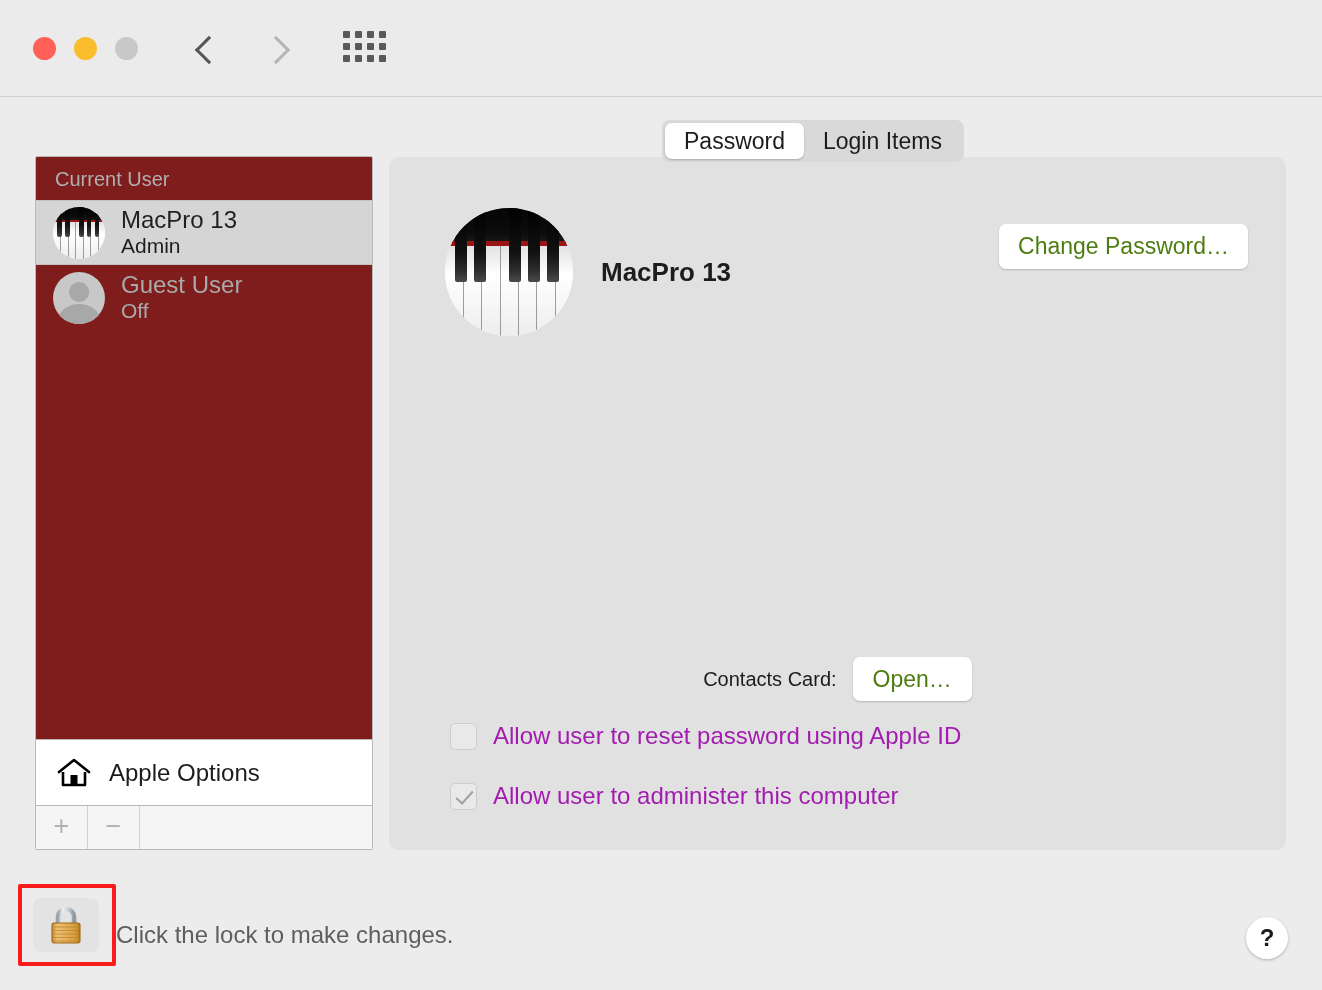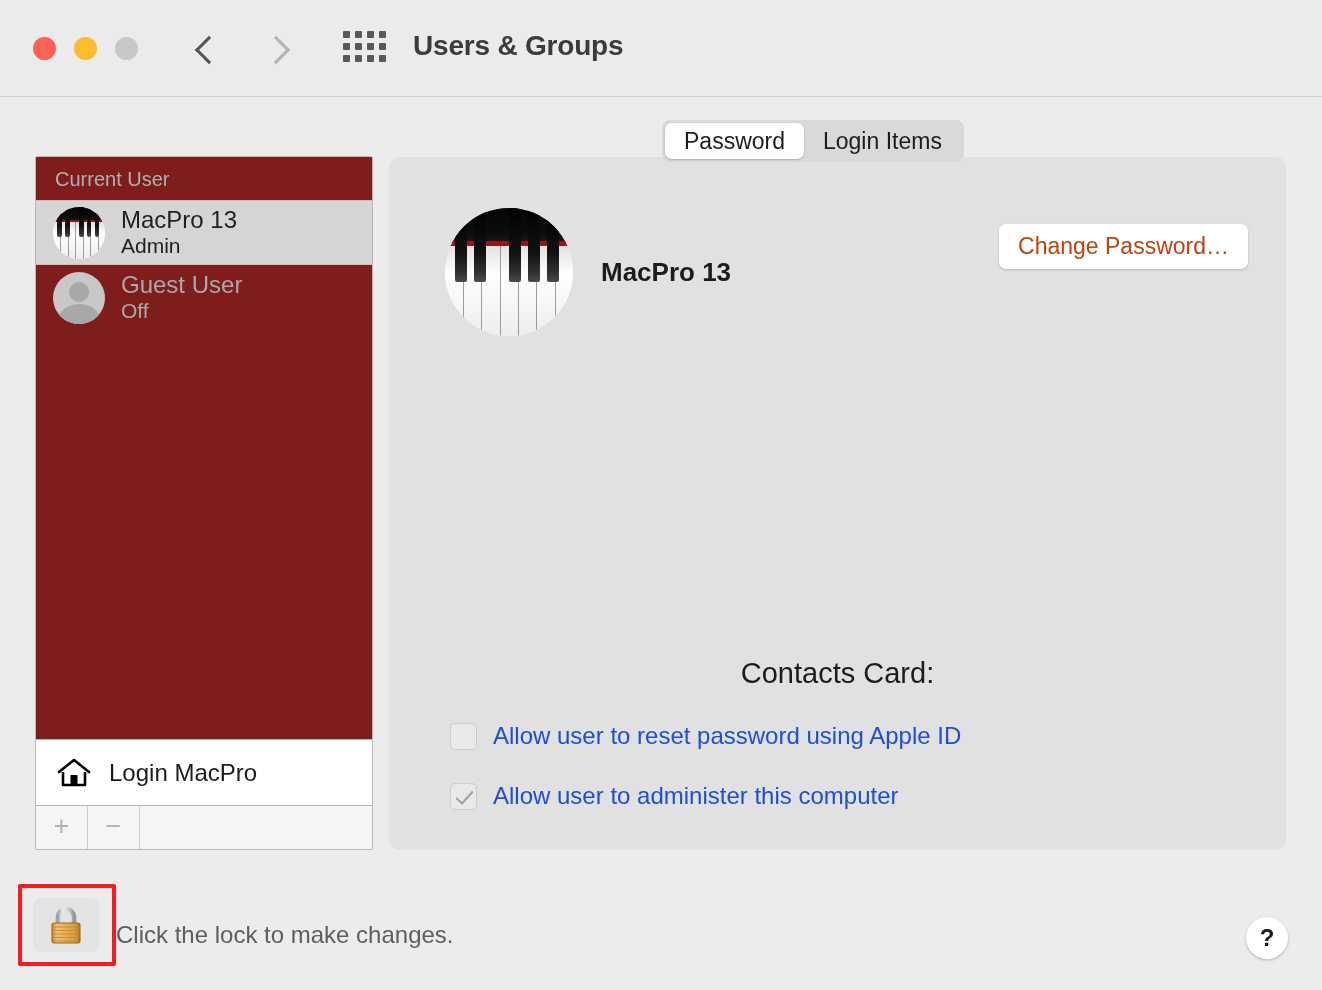--- a/index.html
+++ b/index.html
@@ -346,42 +346,42 @@
     white-space: nowrap;
   }
 
   .btn {
     background: #ffffff;
     border: none;
     border-radius: 7px;
     box-shadow: 0 1px 2px rgba(0,0,0,0.20);
     font-family: "Liberation Sans", sans-serif;
     font-size: 23px;
-    color: #c2410c;
+    color: #4d7c0f;
     white-space: nowrap;
     cursor: default;
   }
 
   .change-pw-btn {
     position: absolute;
     right: 38px; top: 67px;
     height: 45px;
     padding: 0 19px;
   }
 
   .contacts-row {
     position: absolute;
     left: 0; right: 0;
     top: 500px;
     display: flex;
     align-items: center;
     justify-content: center;
   }
   .contacts-label {
-    font-size: 29px;
+    font-size: 20px;
     color: #1c1c1c;
     white-space: nowrap;
   }
   .open-btn {
     margin-left: 16px;
     height: 44px;
     padding: 0 20px;
   }
 
   .check-row {
@@ -406,21 +406,21 @@
     position: absolute;
     left: 9px; top: 3px;
     width: 7px; height: 15px;
     border: solid #a0a0a0;
     border-width: 0 2.6px 2.6px 0;
     transform: rotate(42deg);
   }
   .check-label {
     margin-left: 16px;
     font-size: 24px;
-    color: #1d4ed8;
+    color: #a21caf;
     white-space: nowrap;
   }
 
   
   .lock-button {
     position: absolute;
     left: 33px; top: 898px;
     width: 66px; height: 54px;
     background: #e3e3e3;
     border-radius: 8px;
@@ -488,21 +488,20 @@
       <i></i>
         <i></i>
         <i></i>
         <i></i>
       <i></i>
         <i></i>
         <i></i>
         <i></i>
     </div>
 
-    <div class="win-title">Users &amp; Groups</div>
 
   </div>
 
   <div class="sidebar">
 
     <div class="user-list">
 
       <div class="group-header">Current User</div>
 
       <div class="user-row selected">
@@ -540,21 +539,21 @@
         </div>
       </div>
     </div>
 
     <div class="login-options">
       <svg class="house-icon" viewBox="0 0 34 30">
         <path d="M2 14 L17 2 L32 14" fill="none" stroke="currentColor" stroke-width="2.6" stroke-linejoin="round" stroke-linecap="round"></path>
         <path d="M6 14 L6 27 L28 27 L28 14" fill="none" stroke="currentColor" stroke-width="2.6" stroke-linejoin="round"></path>
         <rect x="13.5" y="17" width="7" height="10" fill="currentColor"></rect>
       </svg>
-      <div class="login-options-label">Login MacPro</div>
+      <div class="login-options-label">Apple Options</div>
     </div>
 
     <div class="sidebar-toolbar">
       <div class="sb-btn">+</div>
       <div class="sb-btn">−</div>
       <div class="sb-spacer"></div>
     </div>
   </div>
 
   <div class="content-panel">
@@ -576,20 +575,21 @@
         <div class="bkey" style="left:65%;width:9%"></div>
         <div class="bkey" style="left:80%;width:9%"></div>
       </div>
       <div class="profile-name">MacPro 13</div>
     </div>
 
     <button class="btn change-pw-btn">Change Password…</button>
 
     <div class="contacts-row">
       <div class="contacts-label">Contacts Card:</div>
+      <button class="btn open-btn">Open…</button>
     </div>
 
     <div class="check-row r1">
       <div class="checkbox"></div>
       <div class="check-label">Allow user to reset password using Apple ID</div>
     </div>
 
     <div class="check-row r2">
       <div class="checkbox checked"></div>
       <div class="check-label">Allow user to administer this computer</div>

